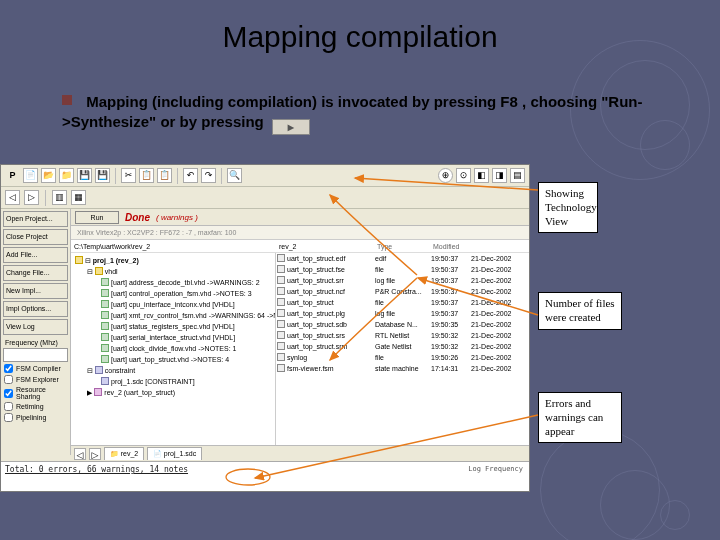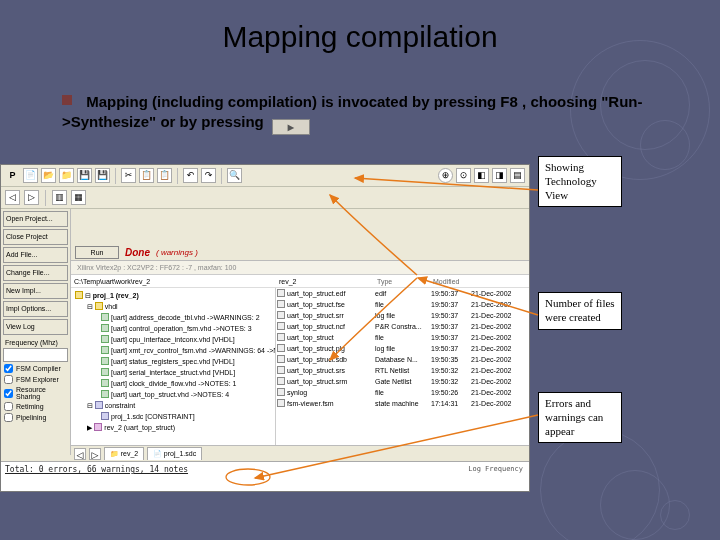--- a/index.html
+++ b/index.html
@@ -78,21 +78,21 @@
     cursor: pointer;
   }
   .lp-label { font-size: 7px; padding: 2px 2px 0; }
   .lp-input {
     height: 14px; background: #fff; border: 1px solid #999;
     font-size: 7px; padding: 0 2px;
   }
   .lp-chk { display: flex; align-items: center; gap: 3px; font-size: 7px; padding: 0 1px; }
   .lp-chk input { width: 9px; height: 9px; }
   .center-panel {
-    flex: 1; background: #fff; display: flex; flex-direction: column; margin-top: 35px;
+    flex: 1; background: #fff; display: flex; flex-direction: column;
   }
   .run-bar {
     height: 17px; background: #ece9d8; border-bottom: 1px solid #bbb;
     display: flex; align-items: center; padding: 0 4px; gap: 6px;
   }
   .run-btn {
     width: 44px; height: 13px; background: #ece9d8; border: 1px solid #888;
     font-size: 7px; text-align: center; line-height: 11px; cursor: pointer;
   }
   .done-text { color: #b00; font-size: 10px; font-weight: bold; font-style: italic; }
@@ -166,21 +166,21 @@
 </div>
 
 <div class="slide-title">Mapping compilation</div>
 
 <div class="bullet-row">
   <span class="bullet-square"></span>
   <span>Mapping (including compilation) is invocated by pressing F8 , choosing "Run-&gt;Synthesize" or by pressing</span>
   <span class="run-btn-img">▶</span>
 </div>
 
-<div class="annotation" style="top:156px;left:538px;width:84px">Showing Technology View</div>
+<div class="annotation" style="top:182px;left:538px;width:60px">Showing Technology View</div>
 <div class="annotation" style="top:292px;left:538px;width:84px">Number of files were created</div>
 <div class="annotation" style="top:392px;left:538px;width:84px">Errors and warnings can appear</div>
 
 <div class="app-window">
   <div class="toolbar">
     <span class="tb-icon" style="font-weight:bold;background:#ece9d8;border-color:#ece9d8">P</span>
     <span class="tb-icon">📄</span>
     <span class="tb-icon">📂</span>
     <span class="tb-icon">📁</span>
     <span class="tb-icon">💾</span>

